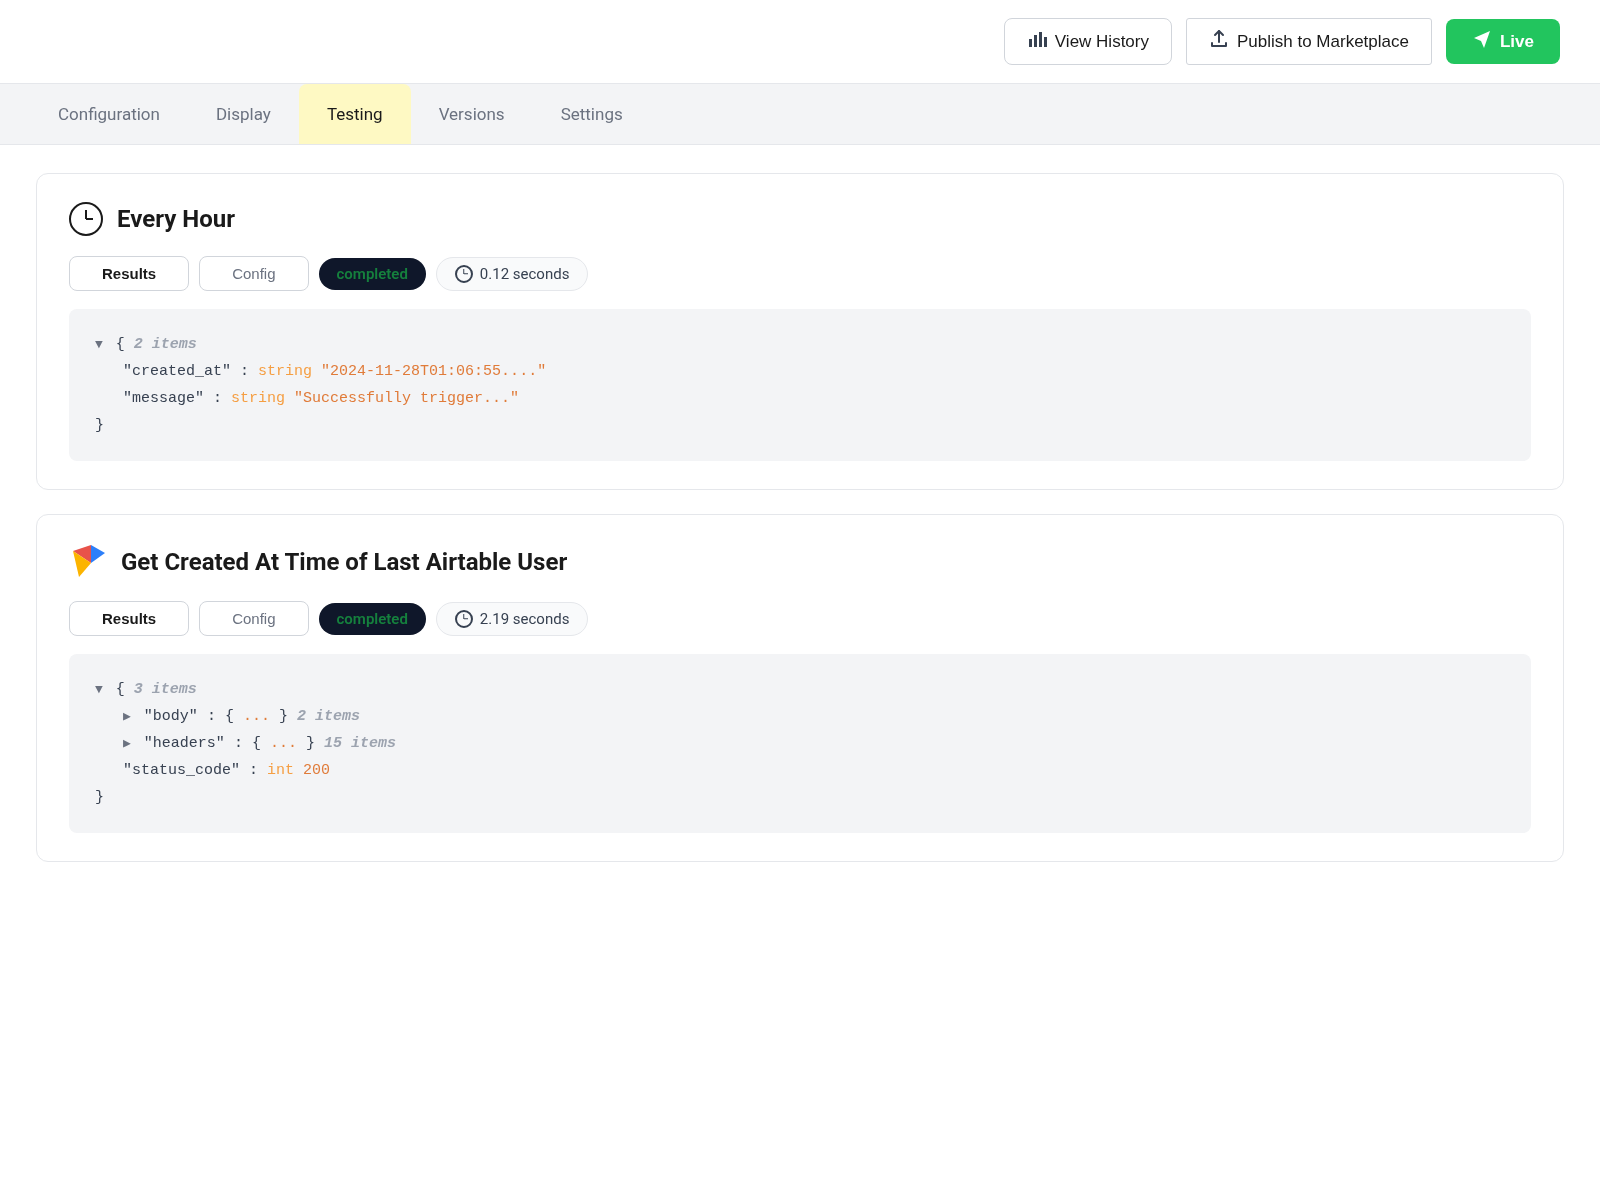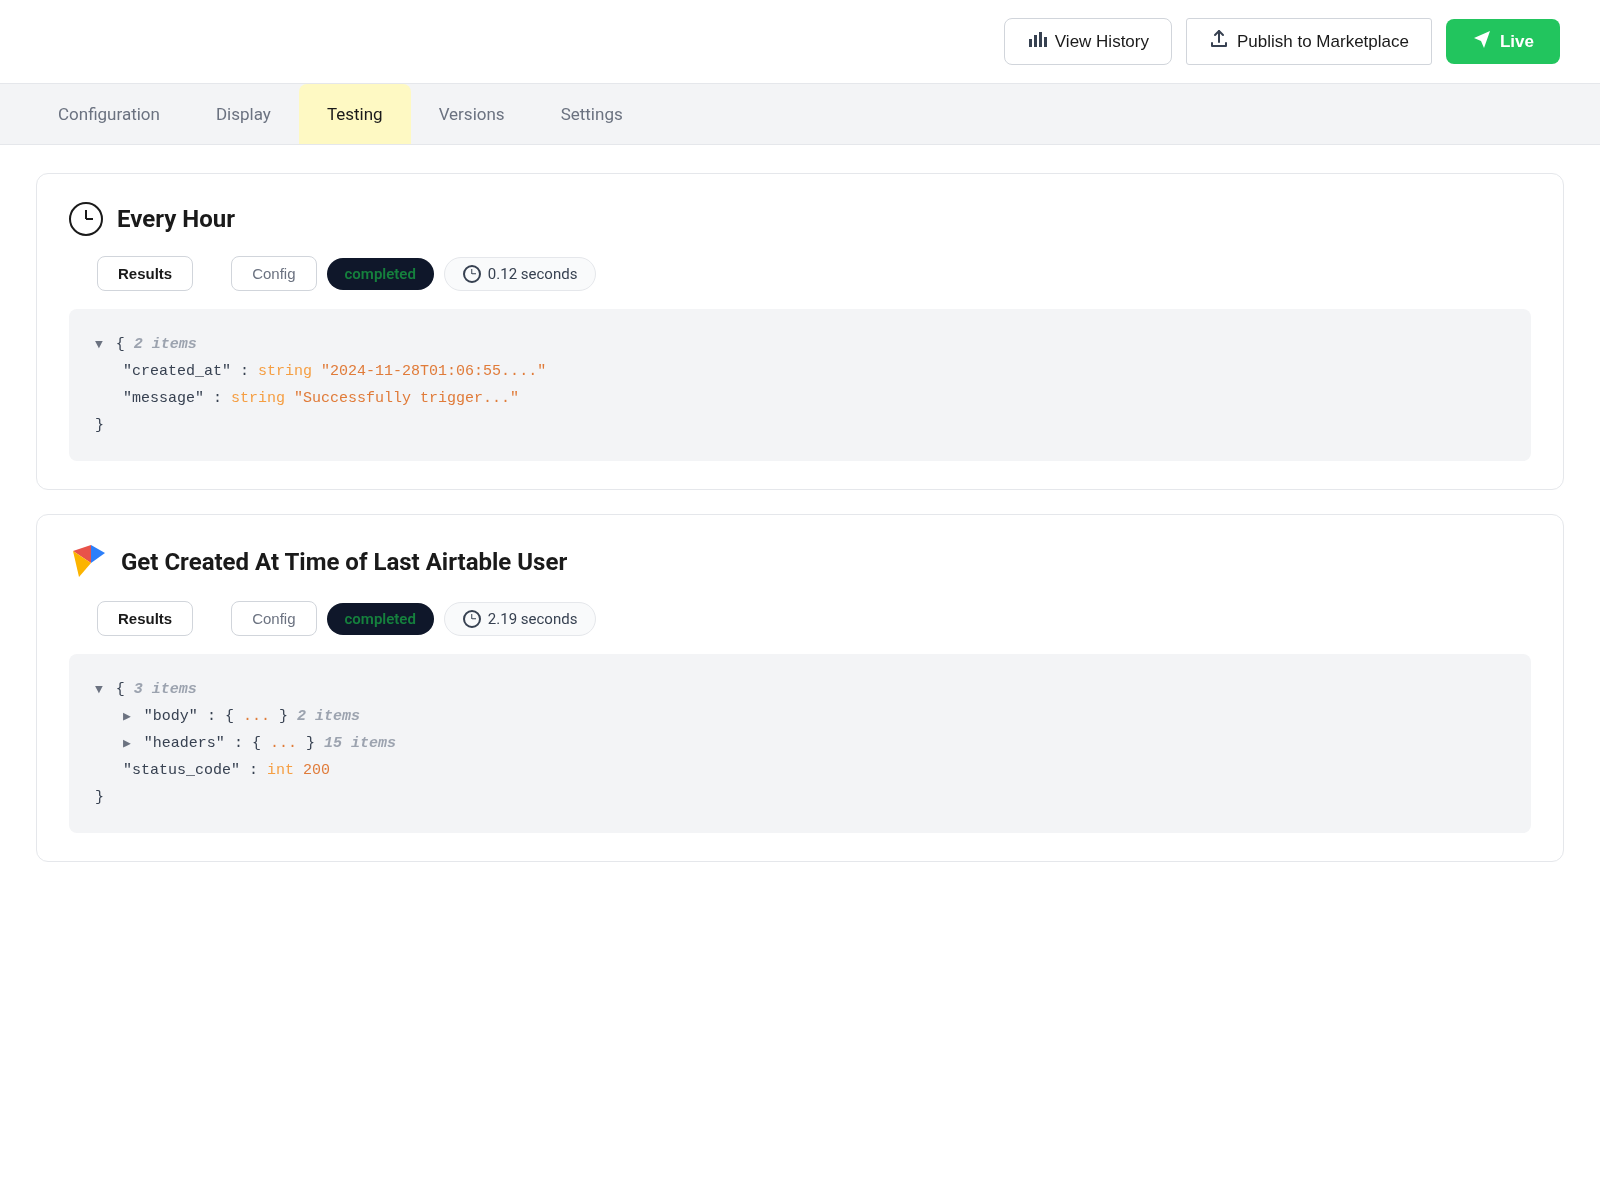--- a/index.html
+++ b/index.html
@@ -157,29 +157,28 @@
     }
 
     
     .result-tabs {
       display: flex;
       align-items: center;
       gap: 10px;
       margin-bottom: 18px;
     }
     .result-tab {
-      padding: 8px 20px;
+      padding: 8px 32px;
       border: 1.5px solid #d1d5db;
       border-radius: 8px;
       font-size: 15px;
       font-weight: 600;
       color: #1a1a1a;
       background: #fff;
       cursor: pointer;
-      margin-left: 28px;
     }
     .result-tab.inactive {
       font-weight: 400;
       color: #6b7280;
       background: #fff;
     }
     .badge-completed {
       padding: 7px 18px;
       border-radius: 20px;
       background: #0f172a;

